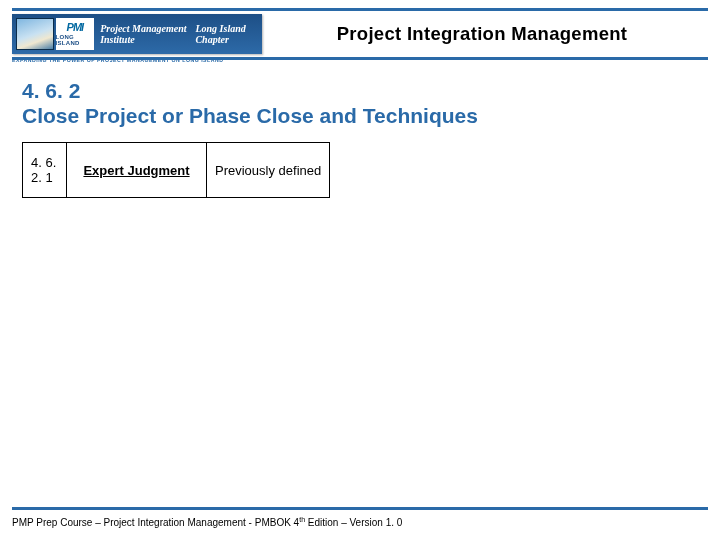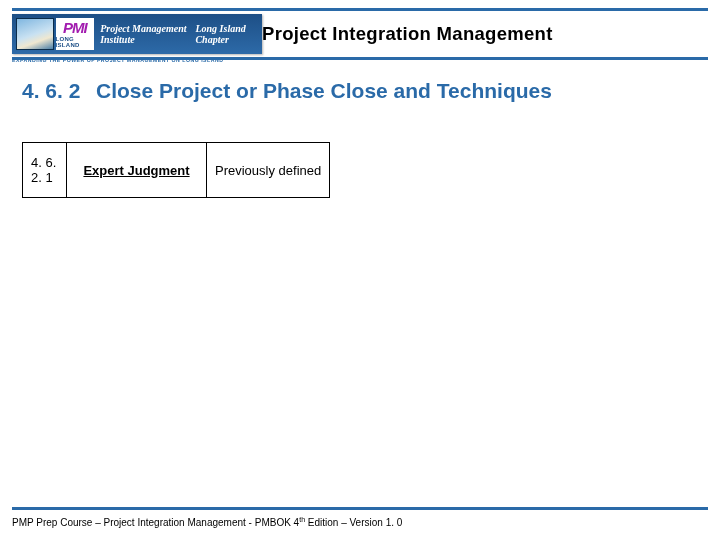--- a/index.html
+++ b/index.html
@@ -43,23 +43,23 @@
     width: 50px;
     height: 32px;
     background: #fff;
     display: flex;
     flex-direction: column;
     align-items: center;
     justify-content: center;
     margin-right: 6px;
   }
   .logo-pmi-top {
-    color: #a21caf;
+    color: #0369a1;
     font-weight: 900;
-    font-size: 15px;
+    font-size: 11px;
     font-style: italic;
     letter-spacing: -1px;
     line-height: 1;
   }
   .logo-pmi-bot {
     color: #1d4f86;
     font-weight: 900;
     font-size: 6px;
     letter-spacing: 0.3px;
     line-height: 1;
@@ -83,37 +83,38 @@
     left: 0;
     bottom: -9px;
     color: #2a6aa8;
     font-size: 5.2px;
     font-weight: 900;
     letter-spacing: 0.5px;
     white-space: nowrap;
   }
   .header-title {
     flex: 1;
-    text-align: left;
+    text-align: center;
     padding-right: 6px;
     font-weight: 900;
     font-size: 18.5px;
     color: #000;
     letter-spacing: 0.3px;
   }
   .section-heading {
     position: absolute;
     top: 78px;
     left: 22px;
     right: 22px;
     display: flex;
     color: #2a6aa8;
     font-weight: 900;
     font-size: 21px;
     line-height: 1.2;
+    flex-direction: column;
   }
   .sec-num { width: 74px; flex-shrink: 0; }
   .sec-txt { flex: 1; }
   .content-table {
     position: absolute;
     top: 142px;
     left: 22px;
     right: 23px;
     border-collapse: collapse;
   }

